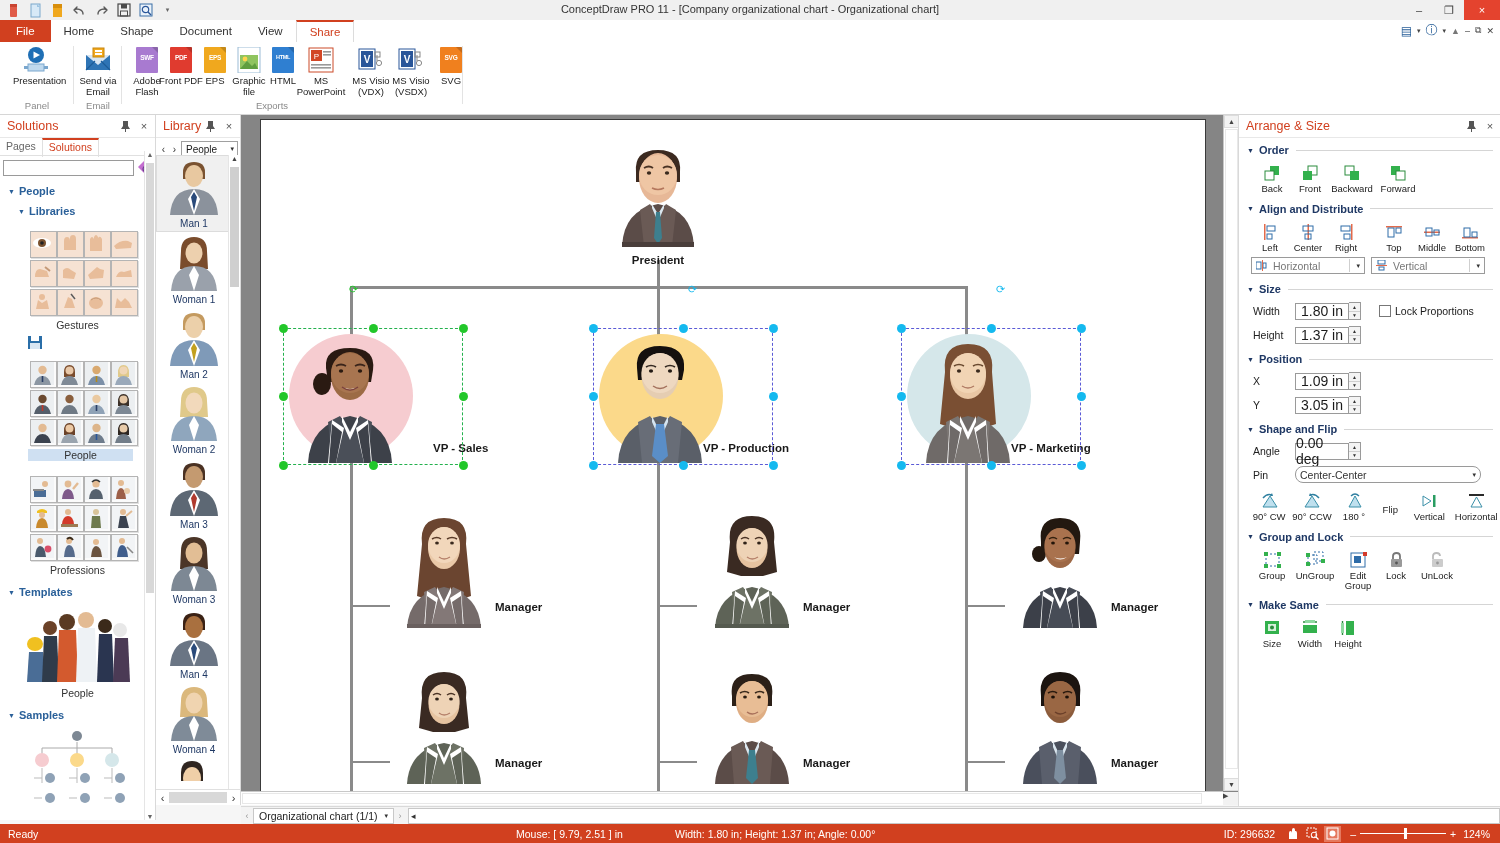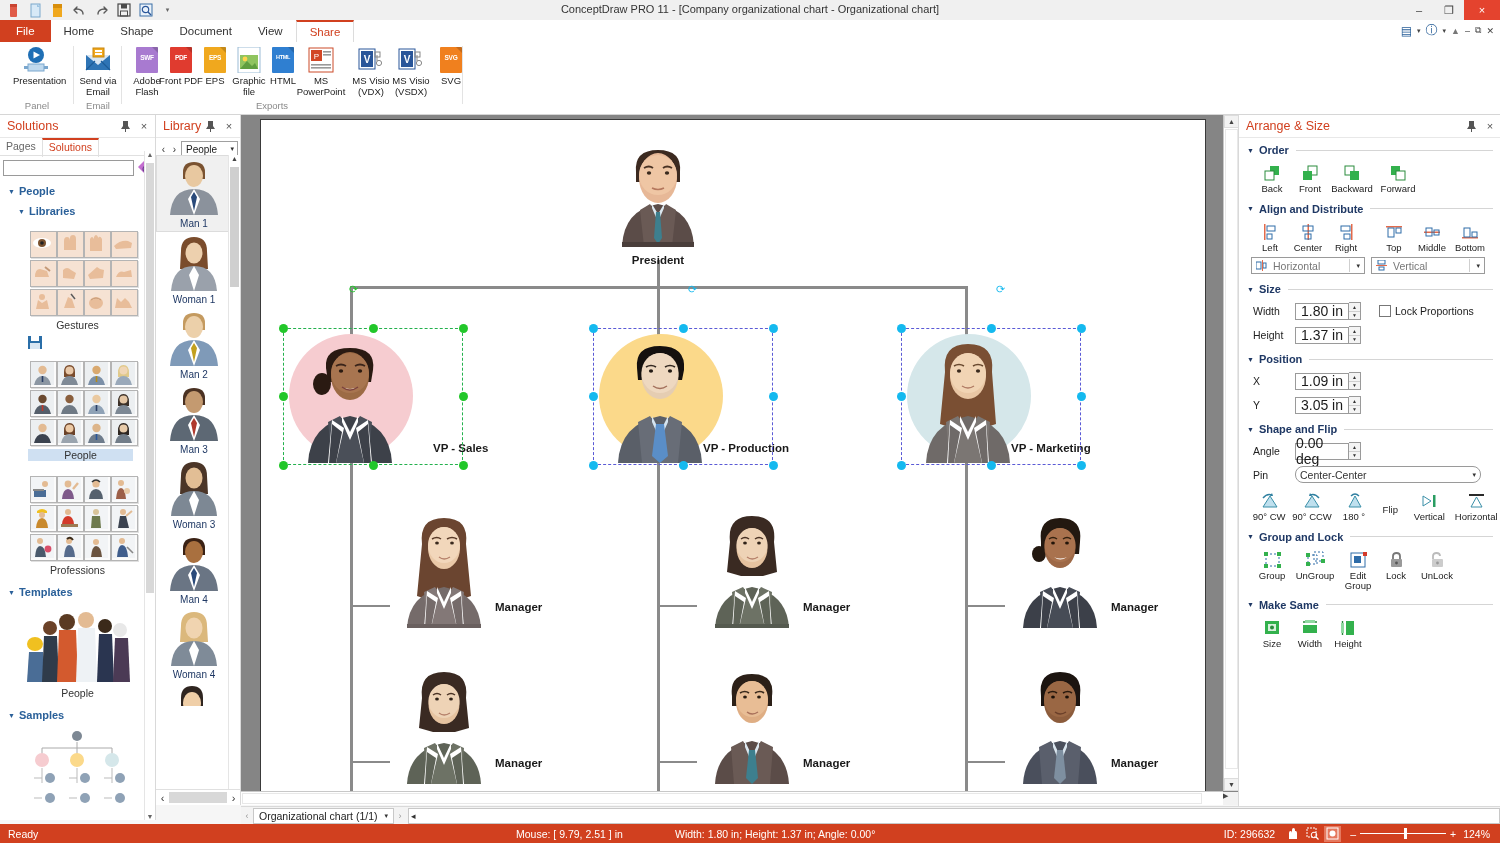--- a/index.html
+++ b/index.html
@@ -688,20 +688,29 @@
           <path d="M19 13 Q19 3 30 3 Q41 3 41 13 L41 20 L19 20 Z" fill="#c49a5f"></path>
           <ellipse cx="30" cy="17" rx="9" ry="11" fill="#ecd0aa"></ellipse>
           <path d="M6 56 Q8 30 30 30 Q52 30 54 56 Z" fill="#7f9ab8"></path>
           <path d="M30 30 L24 40 L30 56 L36 40 Z" fill="#fff"></path>
           <path d="M30 33 L27 38 L30 52 L33 38 Z" fill="#c2a01f"></path>
         </svg>
         <div class="lname">Man 2</div>
       </div>
       <div class="libitem">
         <svg width="60" height="56" viewBox="0 0 60 56">
+          <path d="M17 16 Q17 2 30 2 Q43 2 43 16 L44 32 L16 32 Z" fill="#e0c98a"></path>
+          <ellipse cx="30" cy="18" rx="8.5" ry="10.5" fill="#f2d9bb"></ellipse>
+          <path d="M7 56 Q9 31 30 31 Q51 31 53 56 Z" fill="#8fa6bd"></path>
+          <path d="M30 31 L25 40 L30 56 L35 40 Z" fill="#fff"></path>
+        </svg>
+        <div class="lname">Woman 2</div>
+      </div>
+      <div class="libitem">
+        <svg width="60" height="56" viewBox="0 0 60 56">
           <path d="M19 13 Q19 3 30 3 Q41 3 41 13 L41 20 L19 20 Z" fill="#4a3122"></path>
           <ellipse cx="30" cy="17" rx="9" ry="11" fill="#c49a70"></ellipse>
           <path d="M6 56 Q8 30 30 30 Q52 30 54 56 Z" fill="#5d6874"></path>
           <path d="M30 30 L24 40 L30 56 L36 40 Z" fill="#fff"></path>
           <path d="M30 33 L27 38 L30 52 L33 38 Z" fill="#b03a2e"></path>
         </svg>
         <div class="lname">Man 3</div>
       </div>
       <div class="libitem">
         <svg width="60" height="56" viewBox="0 0 60 56">

